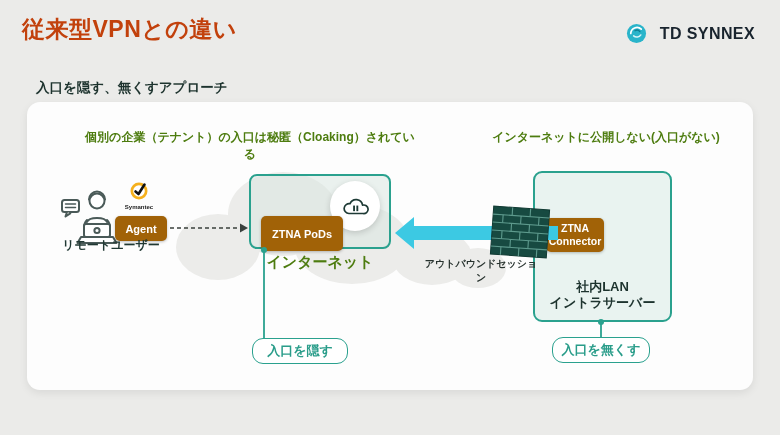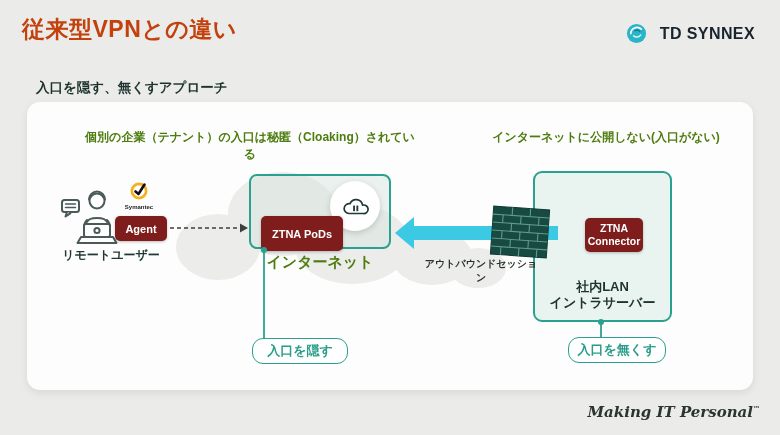--- a/index.html
+++ b/index.html
@@ -22,42 +22,42 @@
   .caption{font-size:12px;font-weight:bold;color:#4d7c0f;text-align:center;}
   .caption-left{left:80px;top:129px;width:340px;}
   .caption-right{left:478px;top:129px;width:256px;}
 
   svg.layer{left:0;top:0;width:780px;height:435px;pointer-events:none;}
 
   .internet-box{left:249px;top:174px;width:142px;height:75px;border:2px solid #2aa18e;border-radius:8px;
                 background:rgba(216,229,224,.5);box-sizing:border-box;}
   .white-circle{left:330px;top:181px;width:50px;height:50px;border-radius:50%;background:#ffffff;
                 box-shadow:0 2px 6px rgba(0,0,0,.16);display:flex;align-items:center;justify-content:center;}
-  .badge{background:#7f1d1d;border-radius:5px;color:#ffffff;font-weight:bold;
+  .badge{background:#a16207;border-radius:5px;color:#ffffff;font-weight:bold;
          display:flex;align-items:center;justify-content:center;text-align:center;
          box-shadow:0 1px 3px rgba(0,0,0,.25);}
   .pods-badge{left:261px;top:216px;width:82px;height:35px;font-size:11px;}
   .agent-badge{left:115px;top:216px;width:52px;height:25px;font-size:11px;}
-  .connector-badge{left:585px;top:218px;width:58px;height:34px;font-size:10.5px;line-height:1.2;flex-direction:column;}
+  .connector-badge{left:546px;top:218px;width:58px;height:34px;font-size:10.5px;line-height:1.2;flex-direction:column;}
   .internet-label{left:249px;top:253px;width:142px;text-align:center;font-size:15px;font-weight:bold;color:#4d7c0f;}
 
   .symantec{left:119px;top:180px;width:40px;text-align:center;}
   .symantec-label{font-size:6px;font-weight:bold;color:#222;margin-top:0px;}
-  .remote-user-label{left:55px;top:247px;width:112px;text-align:center;font-size:12px;font-weight:bold;color:#203833;}
+  .remote-user-label{left:55px;top:237px;width:112px;text-align:center;font-size:12px;font-weight:bold;color:#203833;}
 
   .right-box{left:533px;top:171px;width:139px;height:151px;border:2px solid #2aa18e;border-radius:9px;
              background:#e9f3f0;box-sizing:border-box;}
   .lan-label{left:537px;top:279px;width:131px;text-align:center;font-size:13px;font-weight:bold;color:#1d332e;line-height:1.25;}
   .outbound-label{left:424px;top:257px;width:114px;text-align:center;font-size:10px;font-weight:bold;color:#28332f;}
 
   .tag-box{background:#ffffff;border:1.5px solid #2aa18e;border-radius:11px;box-sizing:border-box;
            display:flex;align-items:center;justify-content:center;
            font-size:13px;font-weight:bold;color:#2a9d8a;}
   .hide-box{left:252px;top:338px;width:96px;height:26px;}
-  .remove-box{left:552px;top:337px;width:98px;height:26px;margin-left:16px;}
+  .remove-box{left:552px;top:337px;width:98px;height:26px;}
 
   .tagline{right:20px;top:403px;font-family:"DejaVu Serif","Liberation Serif",serif;
            font-style:italic;font-weight:600;font-size:15px;color:#2a3431;}
   .tagline sup{font-size:7px;}
 </style>
 </head>
 <body>
 
 <div id="stage">
 
@@ -182,17 +182,14 @@
     </g>
     <circle cx="264" cy="250" r="3" fill="#2aa18e"></circle>
     <circle cx="601" cy="322" r="3" fill="#2aa18e"></circle>
   </svg>
 
   <div class="abs outbound-label">アウトバウンドセッション</div>
 
   <div class="abs tag-box hide-box">入口を隠す</div>
   <div class="abs tag-box remove-box">入口を無くす</div>
 
-  <div class="abs tagline">
-    <span>Making IT Personal</span><sup>™</sup>
-  </div>
 
 </div>
 
 </body></html>

